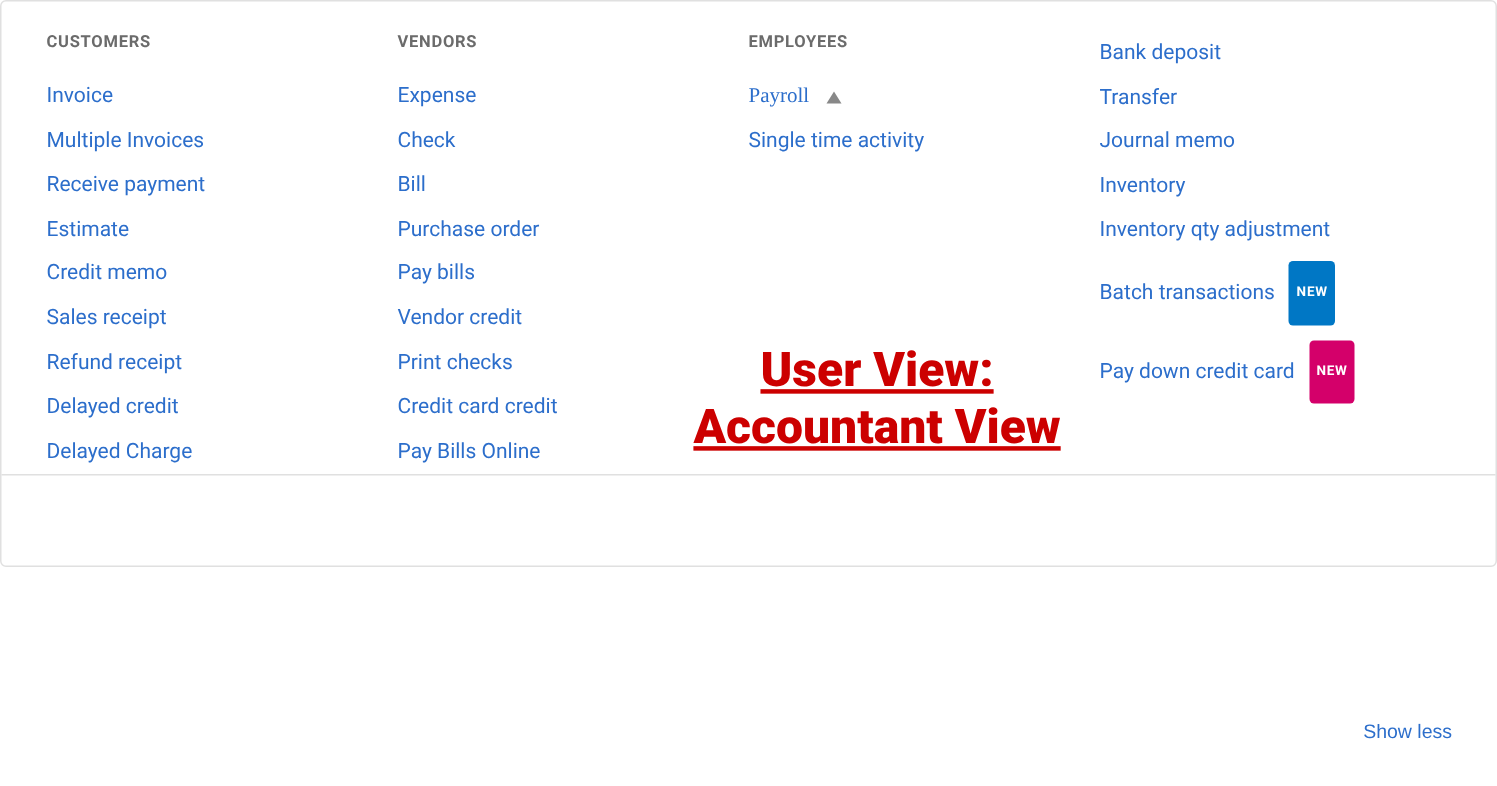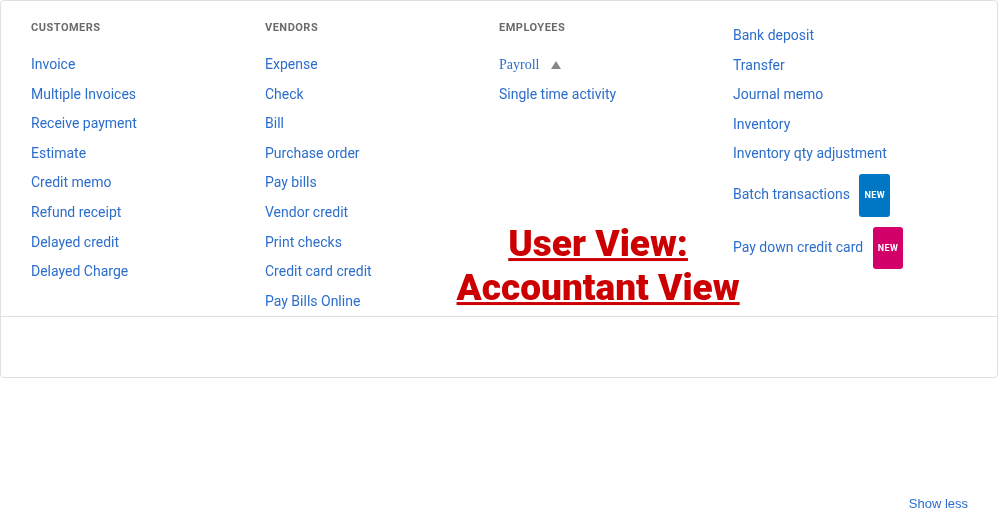--- a/index.html
+++ b/index.html
@@ -76,30 +76,30 @@
     }
     .center-overlay {
       position: absolute;
       left: 50%;
       top: 50%;
       transform: translate(-15%, -45%);
       text-align: center;
       pointer-events: none;
     }
     .user-view-text {
-      font-size: 37px;
+      font-size: 32px;
       font-weight: 900;
       color: #cc0000;
       text-decoration: underline;
       letter-spacing: 0;
       line-height: 1.2;
     }
     .show-less-row {
       position: absolute;
-      bottom: 12px;
+      bottom: 28px;
       right: 30px;
     }
     .show-less-btn {
       font-size: 13px;
       color: #2c6ecb;
       cursor: pointer;
       background: none;
       border: none;
       padding: 0;
     }
@@ -116,20 +116,21 @@
 <div class="container">
   <div class="columns">
 
     <div class="column">
       <div class="column-header">CUSTOMERS</div>
       <a class="menu-item">Invoice</a>
       <a class="menu-item">Multiple Invoices</a>
       <a class="menu-item">Receive payment</a>
       <a class="menu-item">Estimate</a>
       <a class="menu-item">Credit memo</a>
+      <a class="menu-item">Sales receipt</a>
       <a class="menu-item">Refund receipt</a>
       <a class="menu-item">Delayed credit</a>
       <a class="menu-item">Delayed Charge</a>
     </div>
 
     <div class="column">
       <div class="column-header">VENDORS</div>
       <a class="menu-item">Expense</a>
       <a class="menu-item">Check</a>
       <a class="menu-item">Bill</a>

